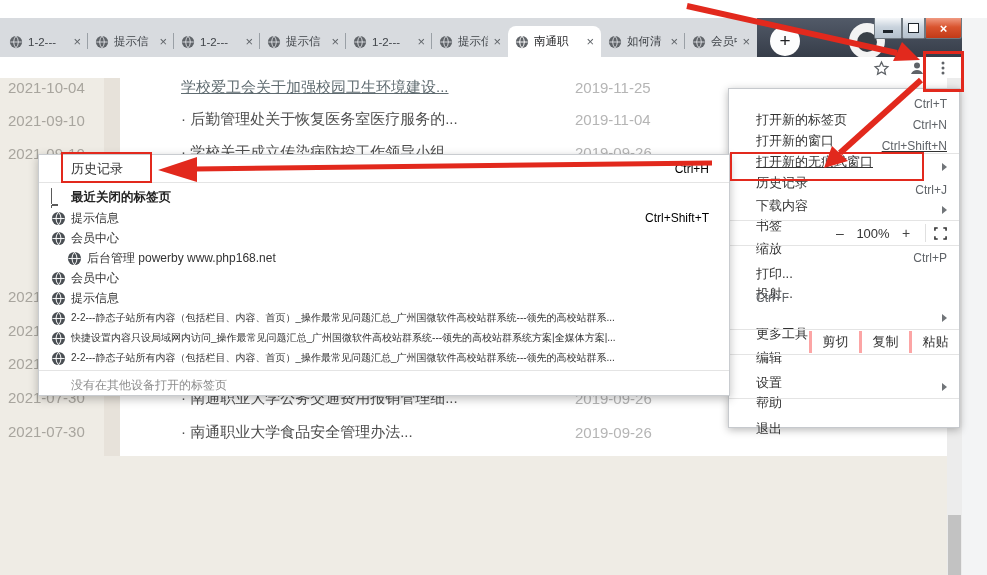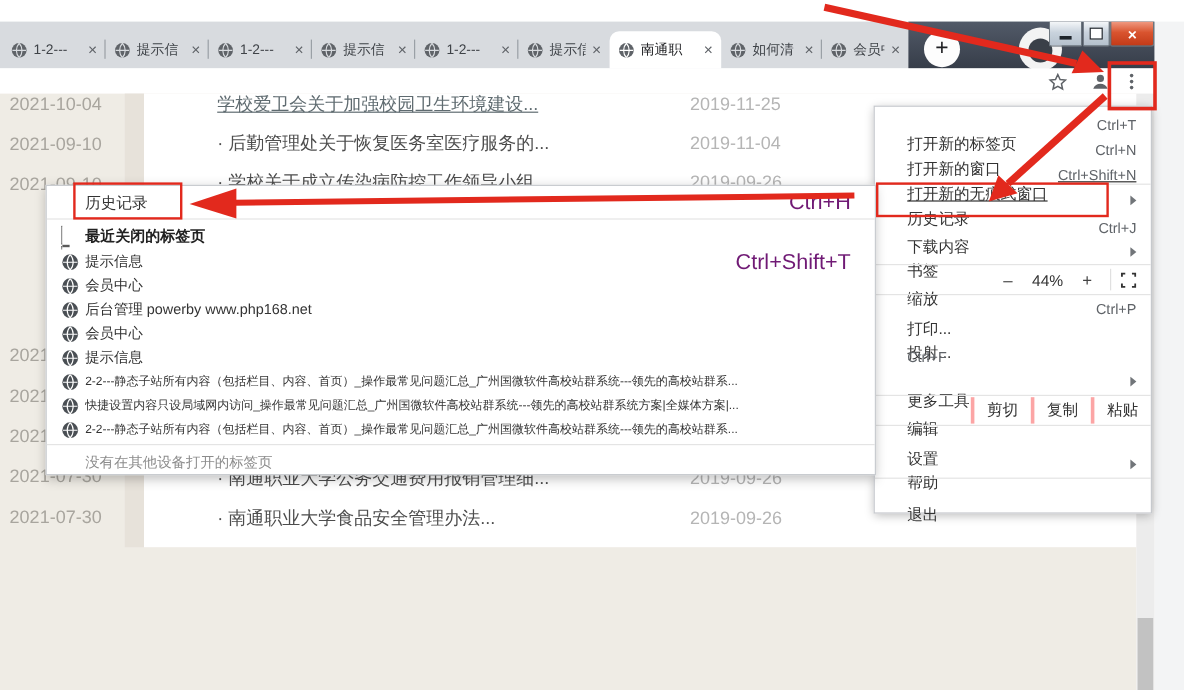--- a/index.html
+++ b/index.html
@@ -66,21 +66,21 @@
            border:1px solid #c9ccd0;box-sizing:border-box;box-shadow:0 3px 9px rgba(0,0,0,.25);
            font-size:12px;color:#333;}
   .s-row{position:absolute;left:0;width:100%;display:flex;align-items:center;box-sizing:border-box;
          padding:0 20px 0 32px;white-space:nowrap;overflow:hidden;}
   .s-row .ic{position:absolute;left:12px;width:15px;height:15px;}
   .s-sep{position:absolute;left:0;width:100%;height:1px;background:#e4e4e4;}
   .s-title{font-size:13px;}
   .s-bold{font-weight:bold;font-size:12.5px;color:#222;}
   .s-small{font-size:10px;}
   .s-grey{color:#8c8c8c;}
-  .s-short{margin-left:auto;font-size:18px;color:#701a75;}
+  .s-short{margin-left:auto;font-size:12px;color:#000000;}
   .tabicon{box-sizing:border-box;width:14px;height:12px;border:1.6px solid #5a5a5a;border-radius:2px;margin-top:1px;}
   .tabicon::before{content:"";display:block;width:6px;height:2.5px;background:#5a5a5a;margin:0.5px 0 0 0.5px;}
   
   .ann-rect{position:absolute;border:2px solid #e2291d;z-index:60;}
   .ann-svg{position:absolute;left:0;top:0;z-index:70;pointer-events:none;}
 </style>
 </head>
 <body>
 
 <div class="screen">
@@ -248,21 +248,21 @@
       <span class="m-short">Ctrl+J</span>
     </div>
     <div class="m-row" style="top:110px;height:21px;">
       <span class="m-label">书签</span>
       <span class="caret"></span>
     </div>
     <div class="m-sep" style="top:131px;"></div>
     <div class="m-row" style="top:133px;height:22px;">
       <span class="m-label">缩放</span>
       <span class="zoom-btn">–</span>
-      <span class="zoom-val">44%</span>
+      <span class="zoom-val">100%</span>
       <span class="zoom-btn">+</span>
       <span class="vline"></span>
       <svg width="13" height="13" viewBox="0 0 14 14">
           <path d="M1 4V1h3M10 1h3v3M13 10v3h-3M4 13H1v-3" fill="none" stroke="#333" stroke-width="1.7"></path>
         </svg>
     </div>
     <div class="m-sep" style="top:156px;"></div>
     <div class="m-row" style="top:158px;height:21px;">
       <span class="m-label">打印...</span>
       <span class="m-short">Ctrl+P</span>
@@ -316,21 +316,21 @@
       <span>提示信息</span>
       <span class="s-short">Ctrl+Shift+T</span>
     </div>
     <div class="s-row" style="top:73px;height:20px;">
       <svg class="ic" style="top:3px;" viewBox="0 0 16 16">
           <circle cx="8" cy="8" r="7" fill="#4a4f54"></circle>
           <path d="M1.5 8h13M8 1.2a10 10 0 010 13.6M8 1.2a10 10 0 000 13.6" stroke="#fff" fill="none" stroke-width="1"></path>
         </svg>
       <span>会员中心</span>
     </div>
-    <div class="s-row" style="top:93px;height:20px;">
+    <div class="s-row" style="top:93px;height:20px;margin-left:16px;">
       <svg class="ic" style="top:3px;" viewBox="0 0 16 16">
           <circle cx="8" cy="8" r="7" fill="#4a4f54"></circle>
           <path d="M1.5 8h13M8 1.2a10 10 0 010 13.6M8 1.2a10 10 0 000 13.6" stroke="#fff" fill="none" stroke-width="1"></path>
         </svg>
       <span>后台管理 powerby www.php168.net</span>
     </div>
     <div class="s-row" style="top:113px;height:20px;">
       <svg class="ic" style="top:3px;" viewBox="0 0 16 16">
           <circle cx="8" cy="8" r="7" fill="#4a4f54"></circle>
           <path d="M1.5 8h13M8 1.2a10 10 0 010 13.6M8 1.2a10 10 0 000 13.6" stroke="#fff" fill="none" stroke-width="1"></path>

